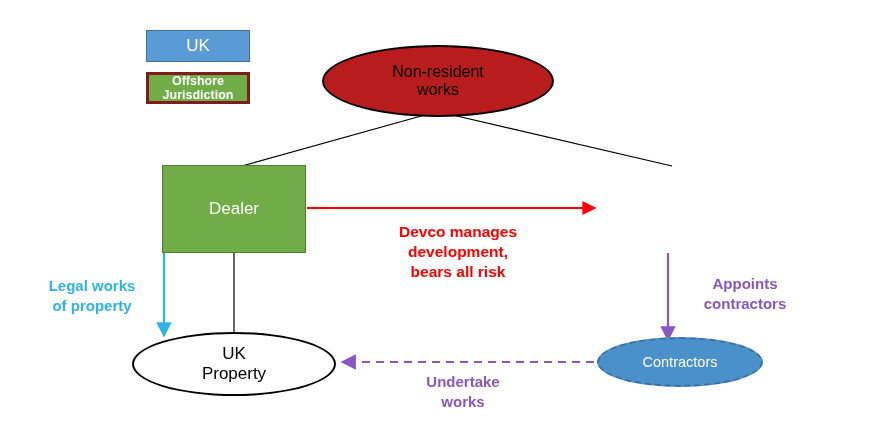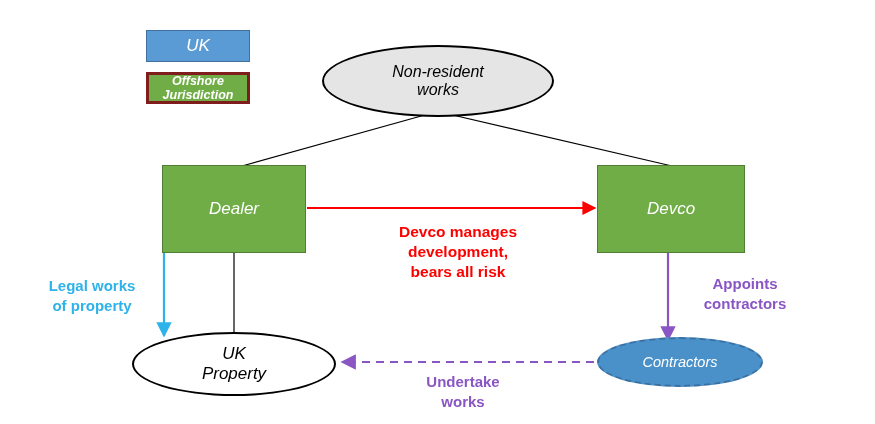--- a/index.html
+++ b/index.html
@@ -25,21 +25,20 @@
     height: 424px;
   }
   .node {
     position: absolute;
     box-sizing: border-box;
     display: flex;
     align-items: center;
     justify-content: center;
     text-align: center;
     line-height: 1.15;
-    font-style: italic;
   }
   
   .legend-uk {
     left: 146px;
     top: 30px;
     width: 104px;
     height: 32px;
     background: #5B9BD5;
     border: 1px solid #41719C;
     color: #ffffff;
@@ -76,21 +75,21 @@
     border: 1px solid #507E32;
     color: #ffffff;
     font-size: 17px;
   }
   .ellipse-owners {
     left: 322px;
     top: 45px;
     width: 232px;
     height: 72px;
     border-radius: 50%;
-    background: #e5e5e5;
+    background: #b91c1c;
     border: 2px solid #000000;
     color: #000000;
     font-size: 16px;
     align-items: center;
   }
   .ellipse-property {
     left: 132px;
     top: 332px;
     width: 204px;
     height: 64px;
@@ -195,23 +194,20 @@
     <span>
       <span>Non-resident</span><br>
       <span>works</span>
     </span>
   </div>
 
   <div class="node box-dealer">
     <span>Dealer</span>
   </div>
 
-  <div class="node box-devco">
-    <span>Devco</span>
-  </div>
 
   <div class="node ellipse-property">
     <span>
       <span>UK</span><br>
       <span>Property</span>
     </span>
   </div>
 
   <div class="node ellipse-contractors">
     <span>Contractors</span>

